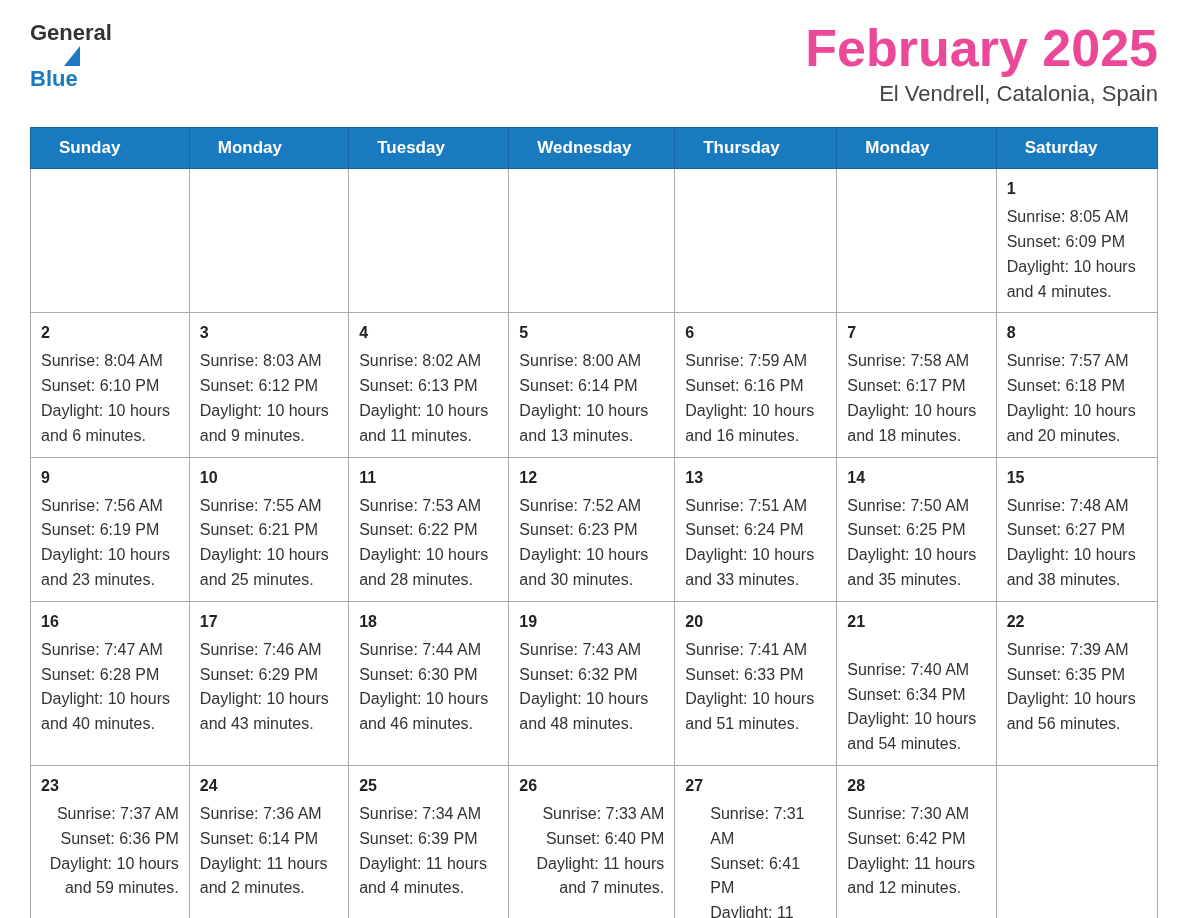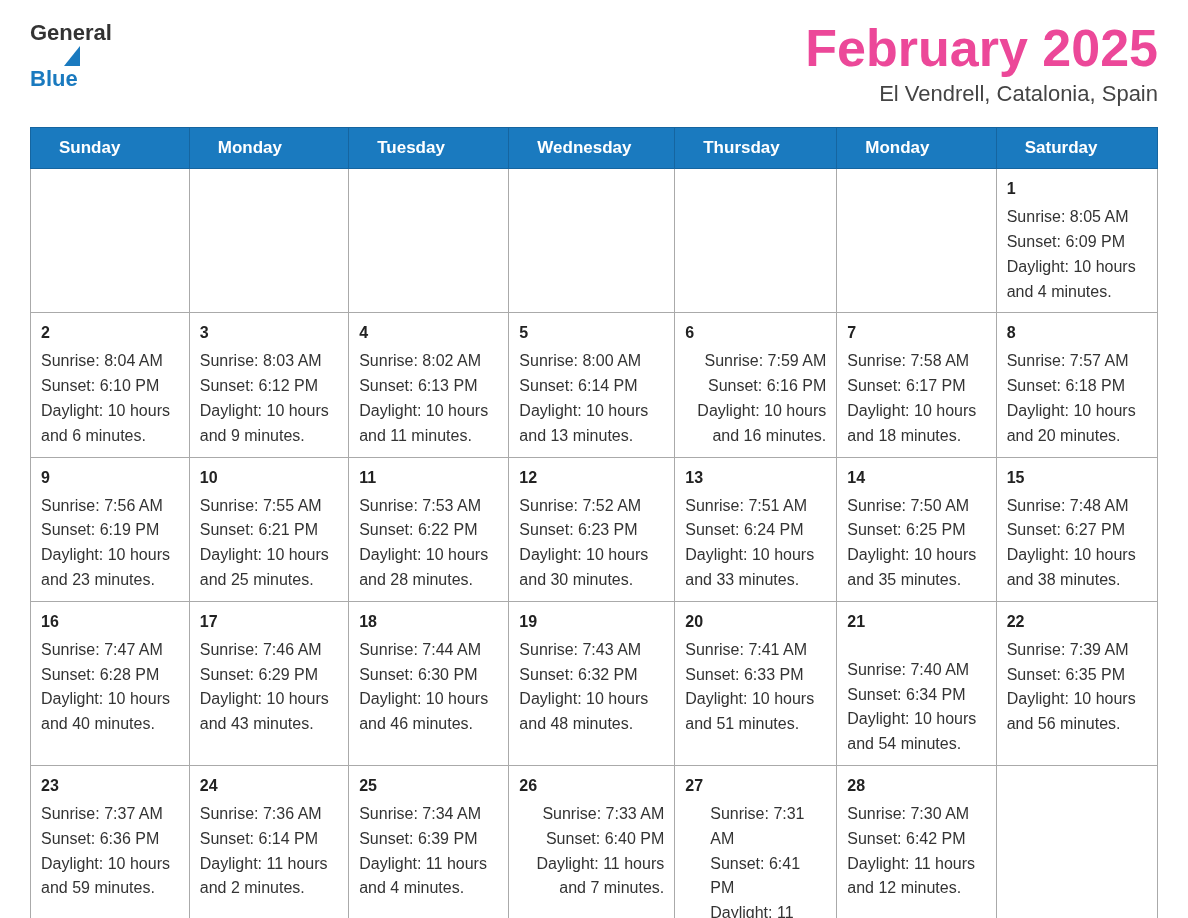--- a/index.html
+++ b/index.html
@@ -175,21 +175,21 @@
 Daylight: 10 hours and 11 minutes.</div>
         </td>
         <td>
           <span class="day-number">5</span>
           <div class="day-info" style="white-space: pre-line;">Sunrise: 8:00 AM
 Sunset: 6:14 PM
 Daylight: 10 hours and 13 minutes.</div>
         </td>
         <td>
           <span class="day-number">6</span>
-          <div class="day-info" style="white-space: pre-line; text-align: right;">Sunrise: 7:59 AM
+          <div class="day-info" style="white-space: pre-line;">Sunrise: 7:59 AM
 Sunset: 6:16 PM
 Daylight: 10 hours and 16 minutes.</div>
         </td>
         <td>
           <span class="day-number">7</span>
           <div class="day-info" style="white-space: pre-line;">Sunrise: 7:58 AM
 Sunset: 6:17 PM
 Daylight: 10 hours and 18 minutes.</div>
         </td>
         <td>
@@ -283,21 +283,21 @@
         <td>
           <span class="day-number">22</span>
           <div class="day-info" style="white-space: pre-line;">Sunrise: 7:39 AM
 Sunset: 6:35 PM
 Daylight: 10 hours and 56 minutes.</div>
         </td>
       </tr>
       <tr>
         <td>
           <span class="day-number">23</span>
-          <div class="day-info" style="white-space: pre-line;">Sunrise: 7:37 AM
+          <div class="day-info" style="white-space: pre-line; text-align: right;">Sunrise: 7:37 AM
 Sunset: 6:36 PM
 Daylight: 10 hours and 59 minutes.</div>
         </td>
         <td>
           <span class="day-number">24</span>
           <div class="day-info" style="white-space: pre-line;">Sunrise: 7:36 AM
 Sunset: 6:14 PM
 Daylight: 11 hours and 2 minutes.</div>
         </td>
         <td>

